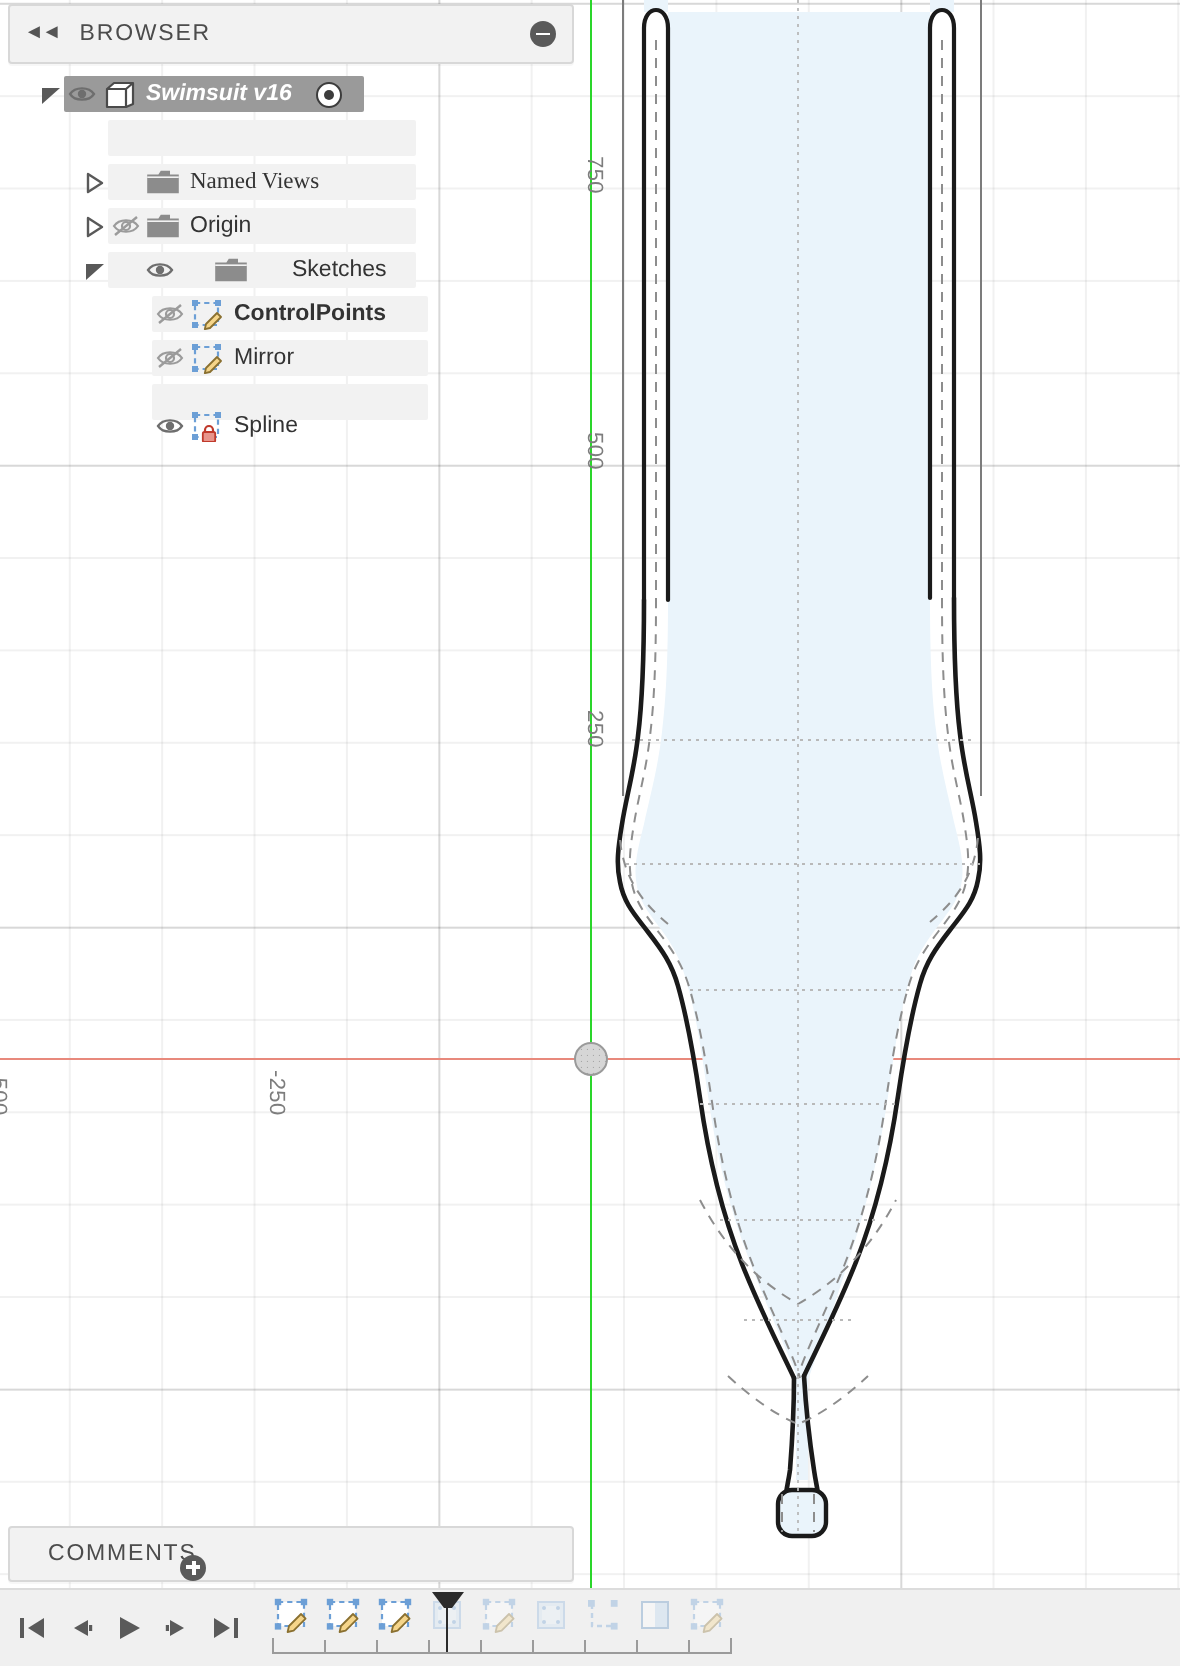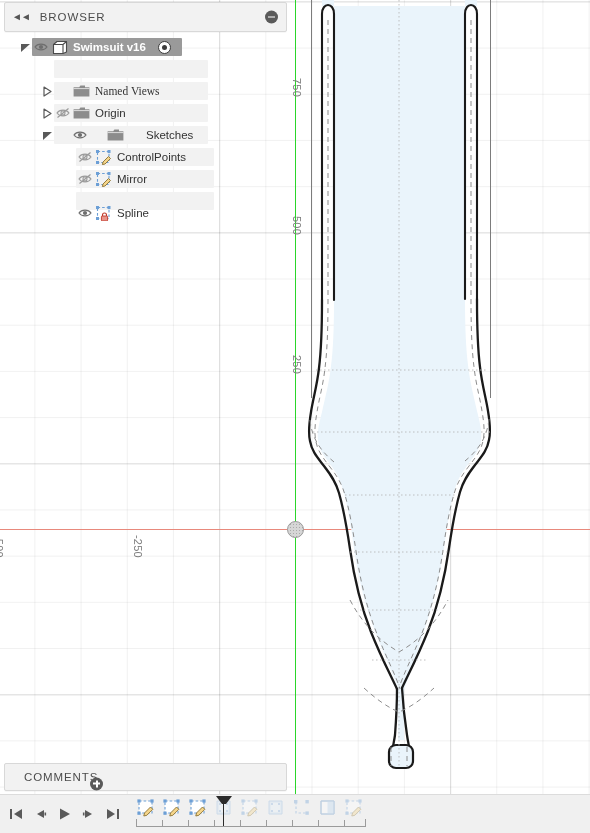--- a/index.html
+++ b/index.html
@@ -104,21 +104,21 @@
   }
   .rowbg.sel{background:#9a9a9a;}
   .rowcontent{position:relative;display:flex;align-items:center;z-index:2;}
   .twisty{
     width:14px;height:14px;display:inline-flex;align-items:center;justify-content:center;
     flex:0 0 14px;
   }
   .eye{width:18px;height:14px;display:inline-flex;align-items:center;justify-content:center;flex:0 0 18px;}
   .nodeicon{width:19px;height:16px;display:inline-flex;align-items:center;justify-content:center;flex:0 0 19px;}
   .label{padding:0 6px 0 4px;white-space:nowrap;}
-  .label.sel{color:#ffffff;font-weight:bold;}
+  .label.sel{color:#ffffff;font-weight:bold;font-style:italic;}
   .radio{
     width:13px;height:13px;border-radius:50%;border:1.4px solid #3c3c3c;background:#fff;
     display:inline-flex;align-items:center;justify-content:center;margin-left:6px;flex:0 0 13px;
     box-sizing:border-box;
   }
   .radio em{width:5px;height:5px;border-radius:50%;background:#3c3c3c;display:block;}
 
   
   #comments{
     position:absolute;left:0;bottom:38px;width:291px;
@@ -384,21 +384,21 @@
               <svg width="17" height="14" viewBox="0 0 17 14">
                 <path d="M0.6,3.2 L6.2,3.2 L7.4,1.4 L12,1.4 L12,3.2 L16.4,3.2 L16.4,12.6 L0.6,12.6 Z" fill="#8c8c8c"></path>
                 <path d="M0.6,4.6 L16.4,4.6" stroke="#f2f2f2" stroke-width="0.8"></path>
               </svg>
             </span>
             <span class="label">Sketches</span>
           </div>
         </div>
         <div class="row">
           <div class="rowbg" style="left: 72px; width: 138px;"></div>
-          <div class="rowcontent" style="padding-left: 58px;">
+          <div class="rowcontent" style="padding-left: 58px; font-weight: bold;">
             <span class="twisty"></span>
             <span class="eye">
               <svg width="14" height="14" viewBox="0 0 14 14">
                 <path d="M1,7 C3.5,3.2 10.5,3.2 13,7 C10.5,10.8 3.5,10.8 1,7 Z" fill="none" stroke="#9b9b9b" stroke-width="1.1"></path>
                 <circle cx="7" cy="7" r="2" fill="none" stroke="#9b9b9b" stroke-width="1.1"></circle>
                 <path d="M1.5,11.5 L12.5,2.5" stroke="#9b9b9b" stroke-width="1.2"></path>
               </svg>
             </span>
             <span class="nodeicon">
               <svg width="17" height="16" viewBox="0 0 17 16">

